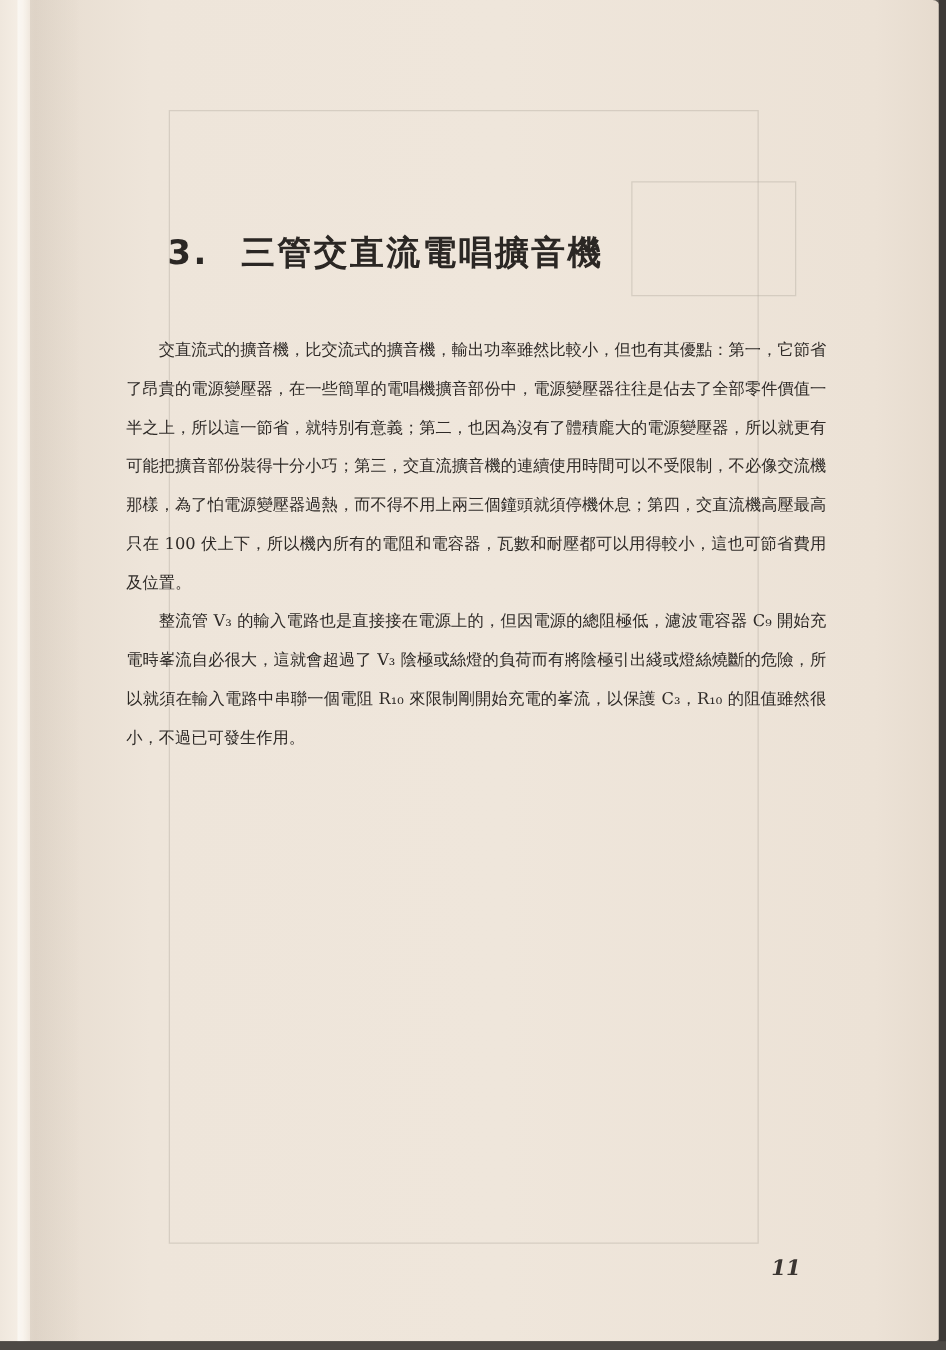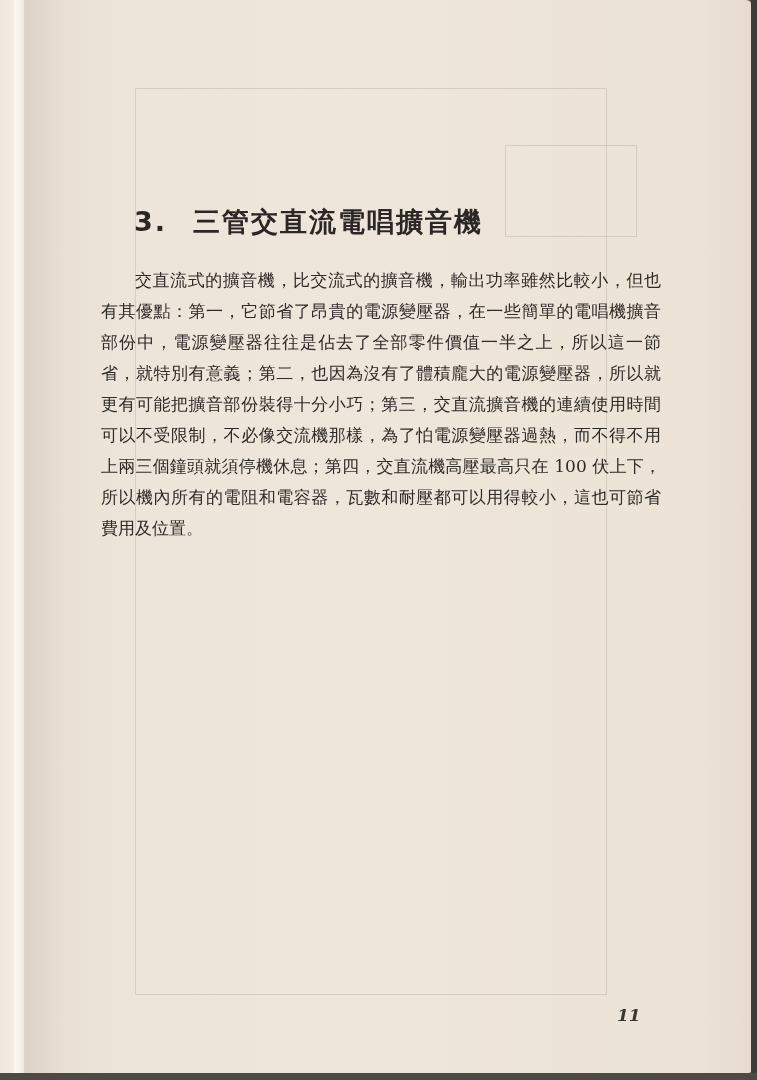--- a/index.html
+++ b/index.html
@@ -28,31 +28,31 @@
     background: #3d3a37;
   }
   .bottom-edge {
     position: absolute; left: 0; bottom: 0; width: 757px; height: 7px;
     background: #4d4945;
   }
   .ghost-box {
     position: absolute; border: 1px solid rgba(170,160,148,0.35);
   }
   .title {
-    position: absolute; left: 0; top: 204px; width: 617px;
+    position: absolute; left: 0; top: 184px; width: 617px;
     text-align: center;
     font-family: "DejaVu Sans", sans-serif;
     font-weight: bold; font-size: 27px; color: #2b2724;
     letter-spacing: 2px;
   }
   .title .num { margin-right: 26px; }
   .body-text {
     position: absolute; left: 101px; top: 265px; width: 560px;
     font-family: "DejaVu Serif", serif;
-    font-size: 17px; line-height: 31px; color: #2e2a27;
+    font-size: 13px; line-height: 31px; color: #2e2a27;
     text-align: justify;
   }
   .body-text p { margin: 0; text-indent: 2em; }
   .page-number {
     position: absolute; left: 617px; top: 1005px;
     font-family: "DejaVu Serif", serif;
     font-style: italic; font-weight: bold; font-size: 17px; color: #3b3632; text-align: right;
   }
 </style>
 </head>
@@ -64,19 +64,20 @@
 
   <div class="ghost-box" style="left:135px;top:88px;width:470px;height:905px;"></div>
   <div class="ghost-box" style="left:505px;top:145px;width:130px;height:90px;"></div>
 
   <h1 class="title" style="margin:0;">
     <span class="num">3.</span><span>三管交直流電唱擴音機</span>
   </h1>
 
   <div class="body-text">
     <p>交直流式的擴音機，比交流式的擴音機，輸出功率雖然比較小，但也有其優點：第一，它節省了昂貴的電源變壓器，在一些簡單的電唱機擴音部份中，電源變壓器往往是佔去了全部零件價值一半之上，所以這一節省，就特別有意義；第二，也因為沒有了體積龐大的電源變壓器，所以就更有可能把擴音部份裝得十分小巧；第三，交直流擴音機的連續使用時間可以不受限制，不必像交流機那樣，為了怕電源變壓器過熱，而不得不用上兩三個鐘頭就須停機休息；第四，交直流機高壓最高只在 100 伏上下，所以機內所有的電阻和電容器，瓦數和耐壓都可以用得較小，這也可節省費用及位置。</p>
+    <p>整流管 V₃ 的輸入電路也是直接接在電源上的，但因電源的總阻極低，濾波電容器 C₉ 開始充電時峯流自必很大，這就會超過了 V₃ 陰極或絲燈的負荷而有將陰極引出綫或燈絲燒斷的危險，所以就須在輸入電路中串聯一個電阻 R₁₀ 來限制剛開始充電的峯流，以保護 C₃，R₁₀ 的阻值雖然很小，不過已可發生作用。</p>
   </div>
 
   <div class="page-number">11</div>
 </div>
 
 <div class="right-edge"></div>
 <div class="bottom-edge"></div>
 
 </body></html>

